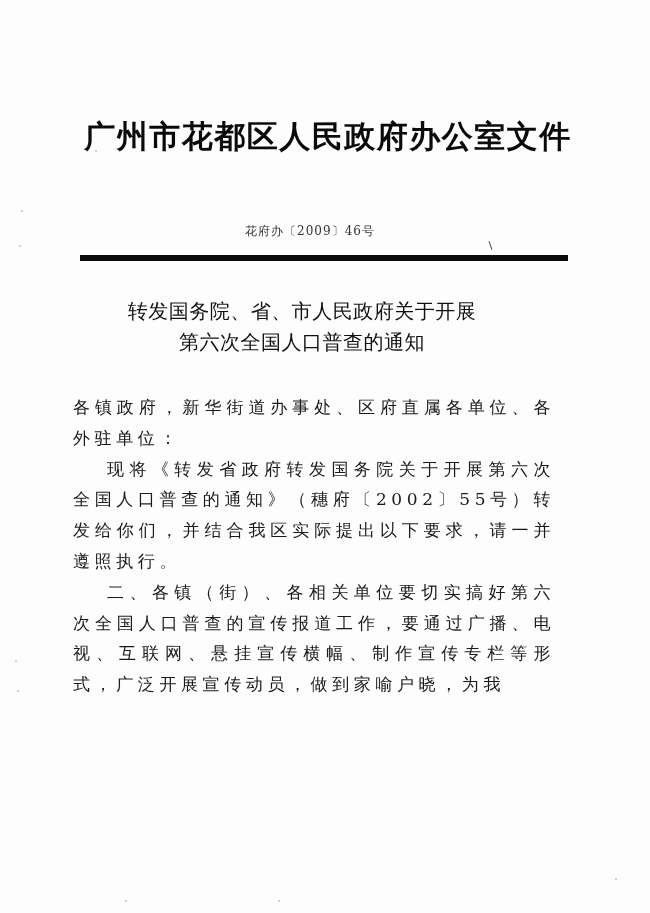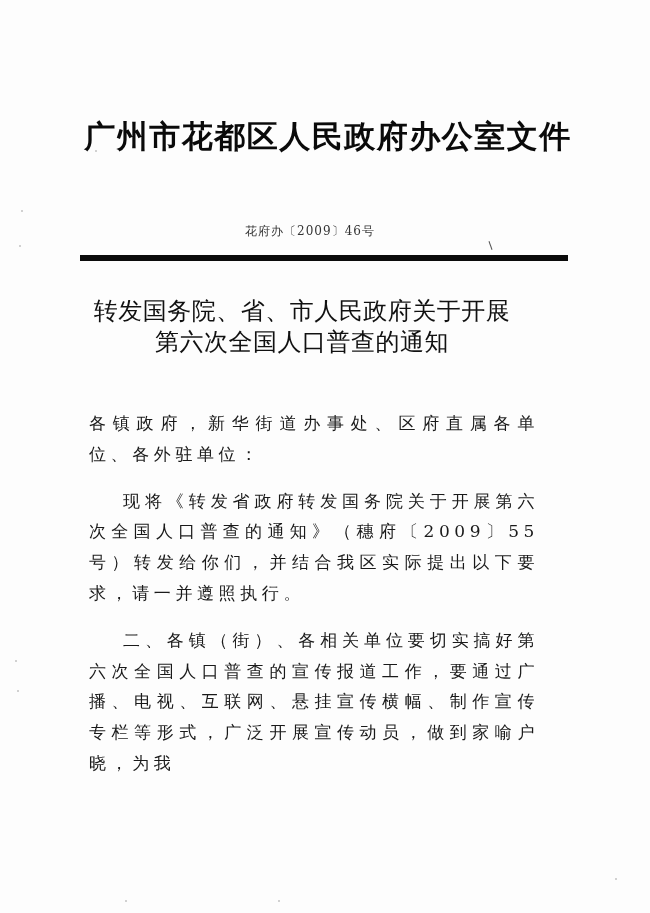--- a/index.html
+++ b/index.html
@@ -67,21 +67,21 @@
       background: #555;
       transform: rotate(-20deg);
     }
     .notice-title {
       position: absolute;
       top: 296px;
       left: 0;
       width: 604px;
       text-align: center;
       font-family: "DejaVu Sans", "Liberation Sans", sans-serif;
-      font-size: 24px;
+      font-size: 20px;
       line-height: 31px;
       letter-spacing: 0.5px;
       color: #111111;
     }
     .notice-title div {
       white-space: nowrap;
     }
     .notice-title .line-2 {
     }
     .body-text {
@@ -90,21 +90,21 @@
       left: 73px;
       width: 482px;
       font-family: "DejaVu Serif", "Liberation Serif", serif;
       font-size: 17px;
       line-height: 30.8px;
       letter-spacing: 4.6px;
       color: #1a1a1a;
       text-align: justify;
     }
     .body-text p {
-      margin: 16px;
+      margin: 0;
     }
     .body-text .indent {
       text-indent: 2em;
     }
     .speck {
       position: absolute;
       width: 2px;
       height: 2px;
       background: #999;
       border-radius: 1px;
@@ -123,21 +123,21 @@
   <div class="rule-mark"></div>
   <div class="header-rule"></div>
 
   <div class="notice-title">
     <div class="line-1">转发国务院、省、市人民政府关于开展</div>
     <div class="line-2">第六次全国人口普查的通知</div>
   </div>
 
   <div class="body-text">
     <p>各镇政府，新华街道办事处、区府直属各单位、各外驻单位：</p>
-    <p class="indent">现将《转发省政府转发国务院关于开展第六次全国人口普查的通知》（穗府〔2009〕55号）转发给你们，并结合我区实际提出以下要求，请一并遵照执行。</p>
+    <p class="indent">现将《转发省政府转发国务院关于开展第六次全国人口普查的通知》（穗府〔2002〕55号）转发给你们，并结合我区实际提出以下要求，请一并遵照执行。</p>
     <p class="indent">二、各镇（街）、各相关单位要切实搞好第六次全国人口普查的宣传报道工作，要通过广播、电视、互联网、悬挂宣传横幅、制作宣传专栏等形式，广泛开展宣传动员，做到家喻户晓，为我</p>
   </div>
 
   <span class="speck" style="left:21px; top:210px;"></span>
   <span class="speck" style="left:19px; top:245px;"></span>
   <span class="speck" style="left:95px; top:150px;"></span>
   <span class="speck" style="left:15px; top:660px;"></span>
   <span class="speck" style="left:17px; top:690px;"></span>
   <span class="speck" style="left:615px; top:878px;"></span>
   <span class="speck" style="left:125px; top:900px;"></span>

